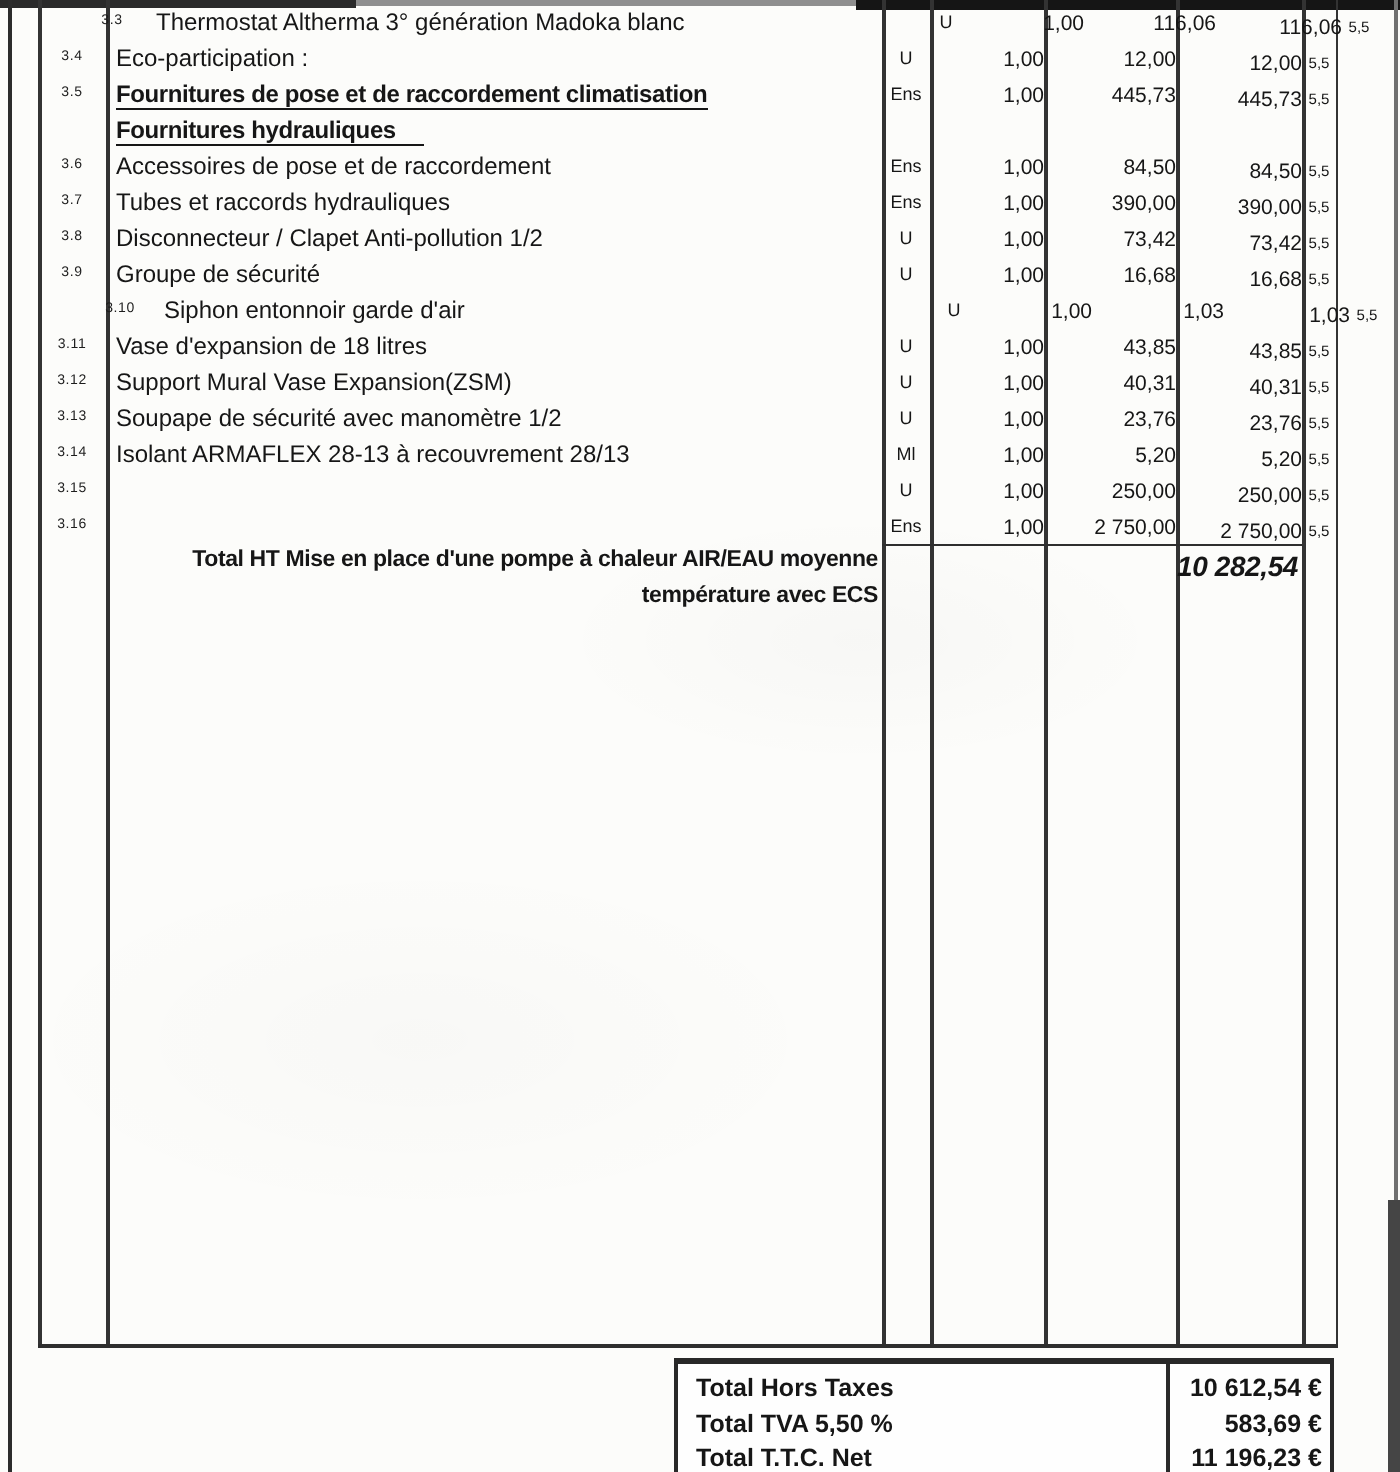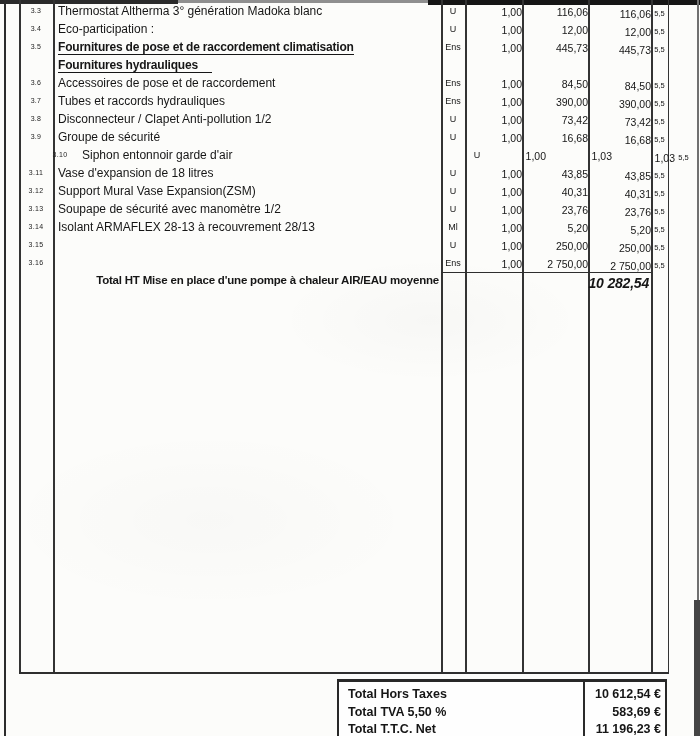--- a/index.html
+++ b/index.html
@@ -78,21 +78,21 @@
     <div class="vline vl-1"></div>
     <div class="vline vl-2"></div>
     <div class="vline vl-3"></div>
     <div class="vline vl-4"></div>
     <div class="vline vl-5"></div>
     <div class="vline vl-6"></div>
     <div class="vline vl-7"></div>
     <div class="table-bottom"></div>
 
     <div id="rows">
-        <div class="row" style="top: 2px;">
+        <div class="row" style="top: 2px; margin-left: 20px;">
     <span class="c-num">3.3</span>
     <span class="c-desc"><span class="c-desc-inner">Thermostat Altherma 3° génération Madoka blanc</span></span>
     <span class="c-unit">U</span>
     <span class="c-qty">1,00</span>
     <span class="c-pu">116,06</span>
     <span class="c-total">116,06</span>
     <span class="c-tva">5,5</span>
   </div>
         <div class="row" style="top: 20px;">
     <span class="c-num">3.4</span>
@@ -216,20 +216,21 @@
     <span class="c-qty">1,00</span>
     <span class="c-pu">2 750,00</span>
     <span class="c-total">2 750,00</span>
     <span class="c-tva">5,5</span>
   </div>
       </div>
 
     <div class="subtotal-rule"></div>
     <div class="total-label">
       <div>Total HT Mise en place d'une pompe à chaleur AIR/EAU moyenne</div>
+      <div>température avec ECS</div>
     </div>
     <div class="total-amount">10 282,54</div>
   </div>
 
   <div class="summary">
     <div class="summary-sep"></div>
     <div class="summary-rows" id="summary-rows">
         <div class="summary-row">
     <span class="s-label">Total Hors Taxes</span>
     <span class="s-value">10 612,54 €</span>

